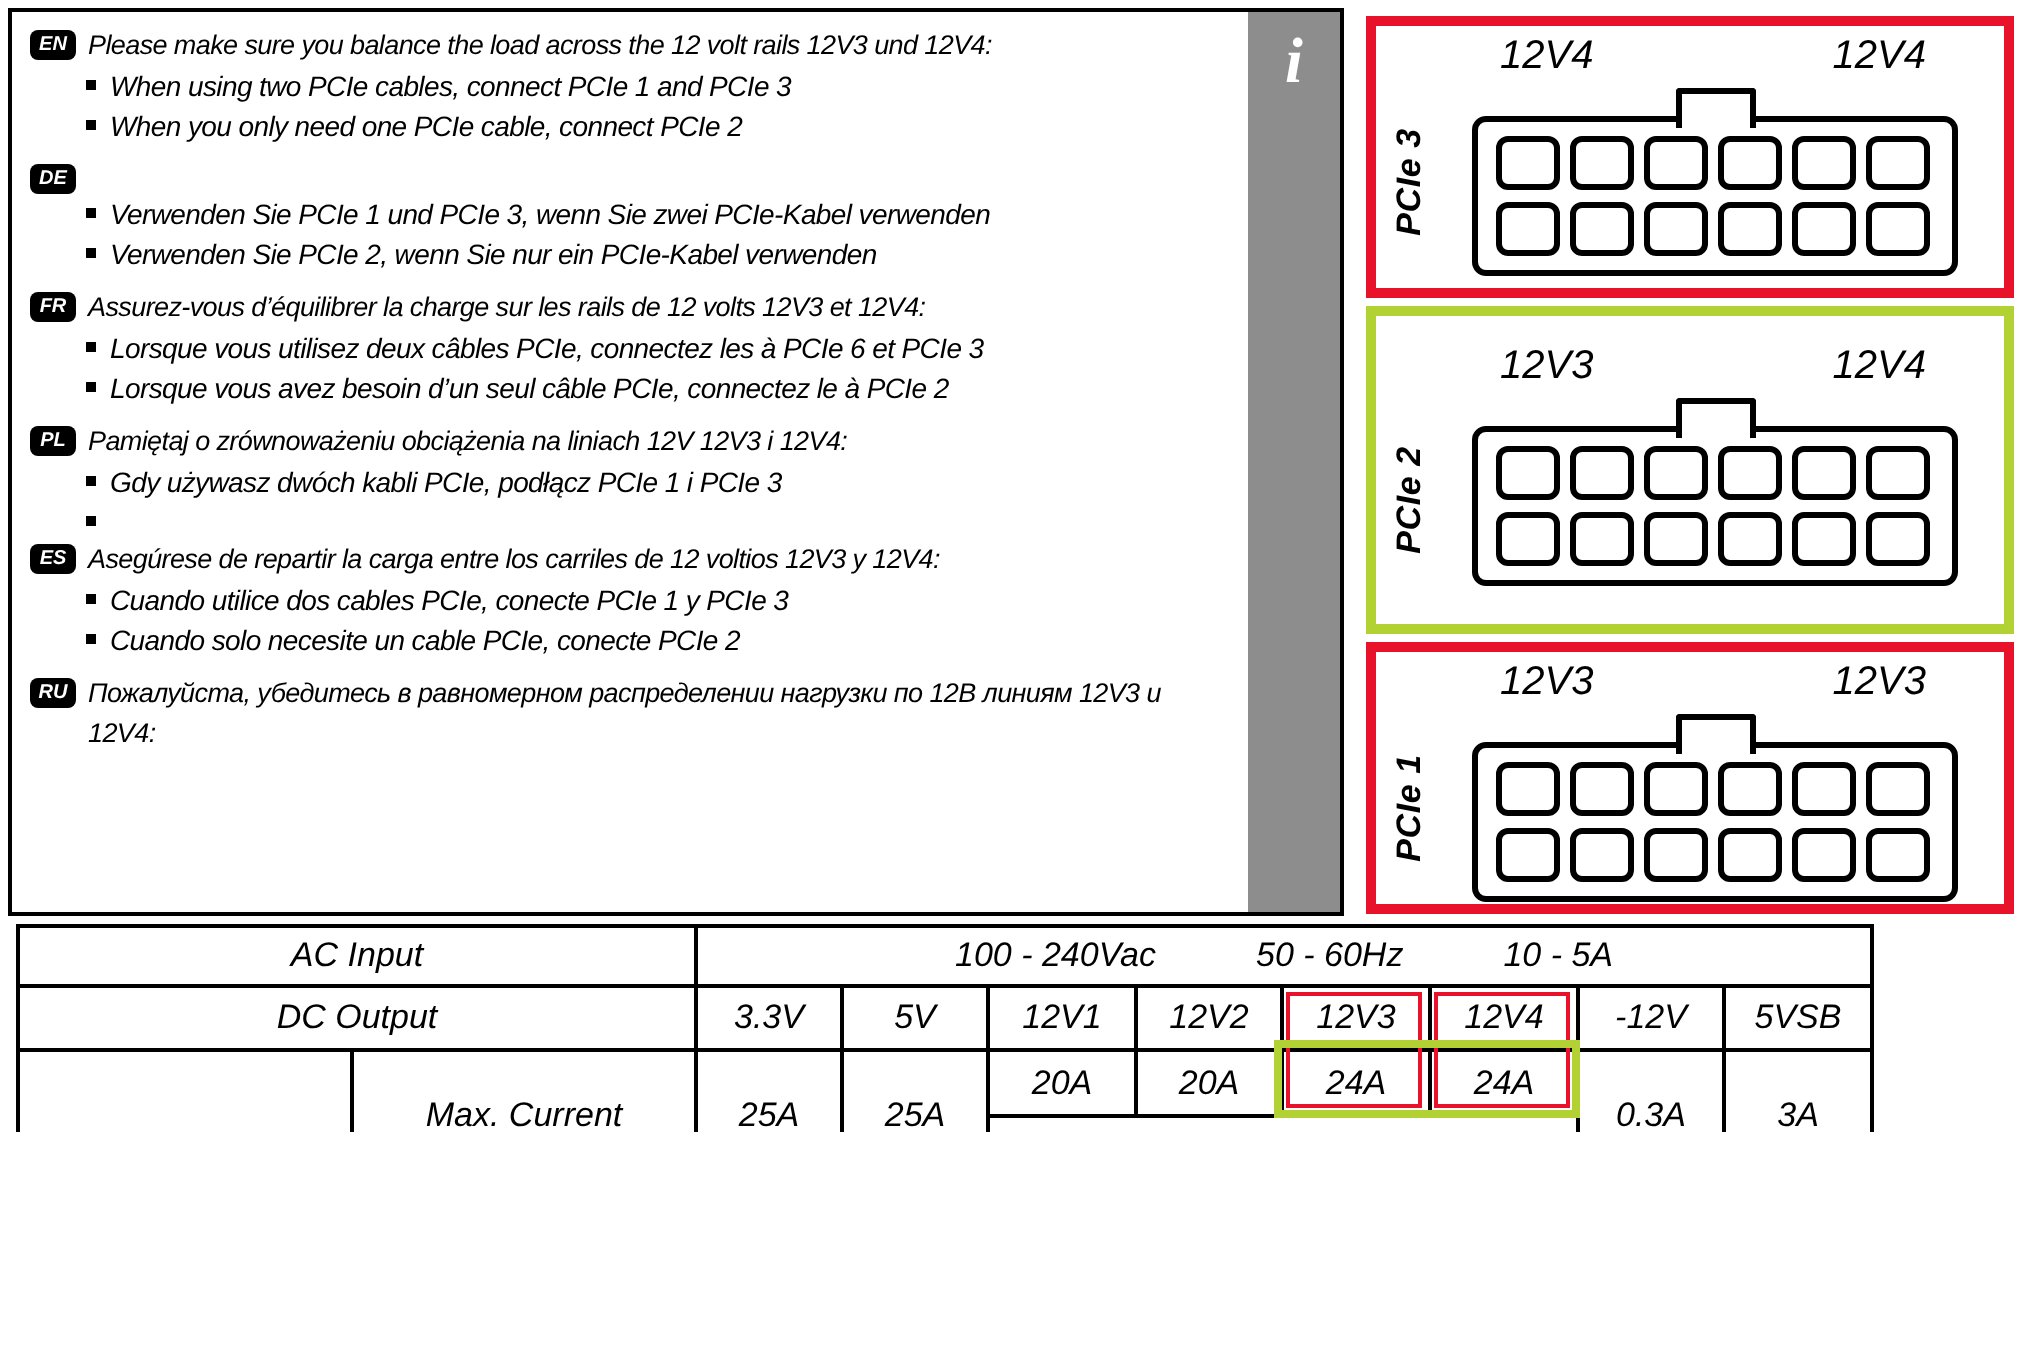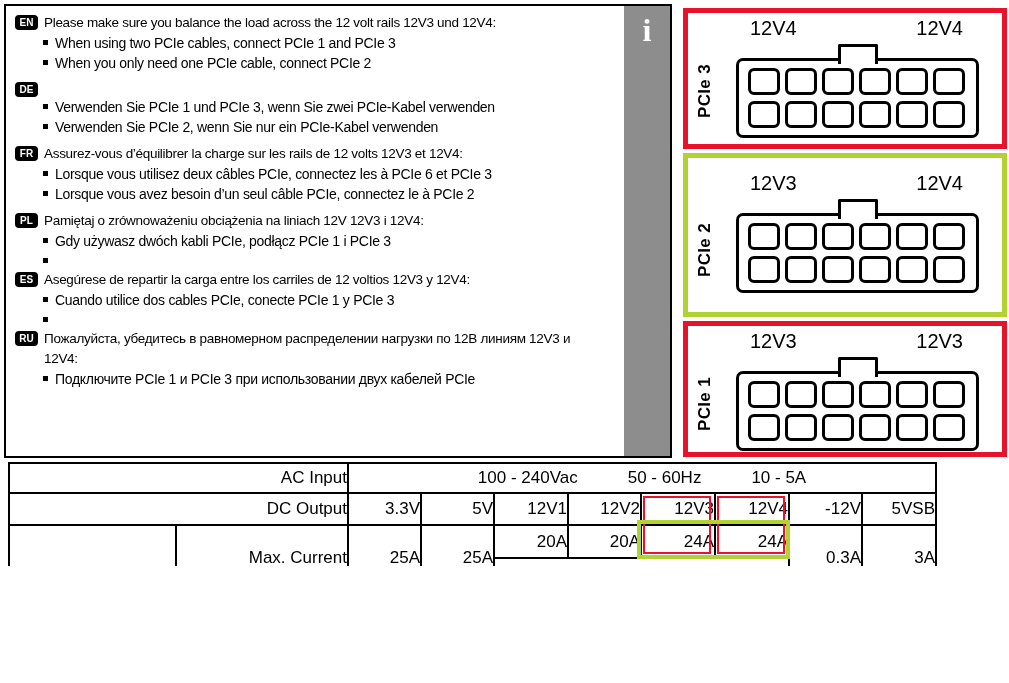--- a/index.html
+++ b/index.html
@@ -1,18 +1,18 @@
 <!DOCTYPE html>
 <html><head>
 <meta charset="utf-8">
 <style>
   * { margin:0; padding:0; box-sizing:border-box; }
   html,body { background:#fff; }
   .page { position:relative; width:1009px; height:566px; background:#fff;
-          font-family:"Liberation Sans", sans-serif; color:#000; overflow:hidden; }
+          font-family:"Liberation Sans", sans-serif; color:#000; overflow:hidden;font-style:italic; }
 
   
   .info-panel { position:absolute; left:4px; top:4px; width:668px; height:454px;
                 border:2px solid #000; background:#fff; }
   .lang-col { position:absolute; left:9px; top:7px; width:606px; }
   .lang-block { margin-bottom:7px; }
   .intro-row { display:flex; gap:6px; font-size:13.5px; line-height:20px; letter-spacing:-0.3px; }
   .badge { flex:0 0 auto; background:#000; color:#fff; font-weight:bold; font-size:10px;
            line-height:13px; padding:1px 3px 0; border-radius:4px; min-width:23px;
            height:15px; text-align:center; margin-top:2px; letter-spacing:0; }
@@ -39,21 +39,21 @@
            font-size:20px; line-height:26px; }
   .connector { position:relative; margin-top:17px; width:243px; border:3px solid #000;
                border-radius:7px; padding:7px 9px; background:#fff; }
   .ctab { position:absolute; top:-17px; left:50%; transform:translateX(-50%); width:40px; height:20px;
           background:#fff; border:3px solid #000; border-bottom:none; border-radius:2px 2px 0 0; }
   .pins { display:grid; grid-template-columns:repeat(6,32px); gap:6px 5px; }
   .pin { height:27px; border:3px solid #000; border-radius:6px; background:#fff; }
 
   
   .spec { position:absolute; left:8px; top:462px; width:927px; border-collapse:collapse; table-layout:fixed; }
-  .spec td { border:2px solid #000; text-align:right; vertical-align:middle; font-size:17px; padding:0; }
+  .spec td { border:2px solid #000; text-align:center; vertical-align:middle; font-size:17px; padding:0; }
   .row-label { font-size:18px; }
   .watt-cell { font-size:20px; font-weight:bold; }
   .total-cell { font-size:18px; font-weight:bold; }
   .mcp-span { display:inline-block; max-width:150px; font-size:18px; line-height:1.2; }
   .acvals { display:flex; justify-content:center; gap:50px; }
   tr.h30 { height:30px; } tr.h32 { height:32px; } tr.h33 { height:33px; } tr.h34 { height:34px; }
 
   
   .ovl { position:absolute; pointer-events:none; background:transparent; }
   .red-box1 { left:643px; top:496px; width:68px; height:58px; border:2px solid #e8132b; }
@@ -130,32 +130,29 @@
         <div class="intro-row">
           <span class="badge">ES</span>
           <span class="intro-text">Asegúrese de repartir la carga entre los carriles de 12 voltios 12V3 y 12V4:</span>
         </div>
         <div class="bullet-row">
             <span class="sqb"></span>
             <span>Cuando utilice dos cables PCIe, conecte PCIe 1 y PCIe 3</span>
           </div>
         <div class="bullet-row">
             <span class="sqb"></span>
+            <span>Cuando solo necesite un cable PCIe, conecte PCIe 2</span>
           </div>
       </div>
 
       <div class="lang-block ru">
         <div class="intro-row">
           <span class="badge">RU</span>
           <span class="intro-text">Пожалуйста, убедитесь в равномерном распределении нагрузки по 12В линиям 12V3 и 12V4:</span>
         </div>
-        <div class="bullet-row">
-            <span class="sqb"></span>
-            <span>Подключите PCIe 1 и PCIe 3 при использовании двух кабелей PCIe</span>
-          </div>
       </div>
 
     </div>
     <div class="gray-bar">
       <span class="info-i">i</span>
     </div>
   </div>
 
   <div class="diag d1" style="border-color: rgb(232, 19, 43);">
     <div class="vlabel">

